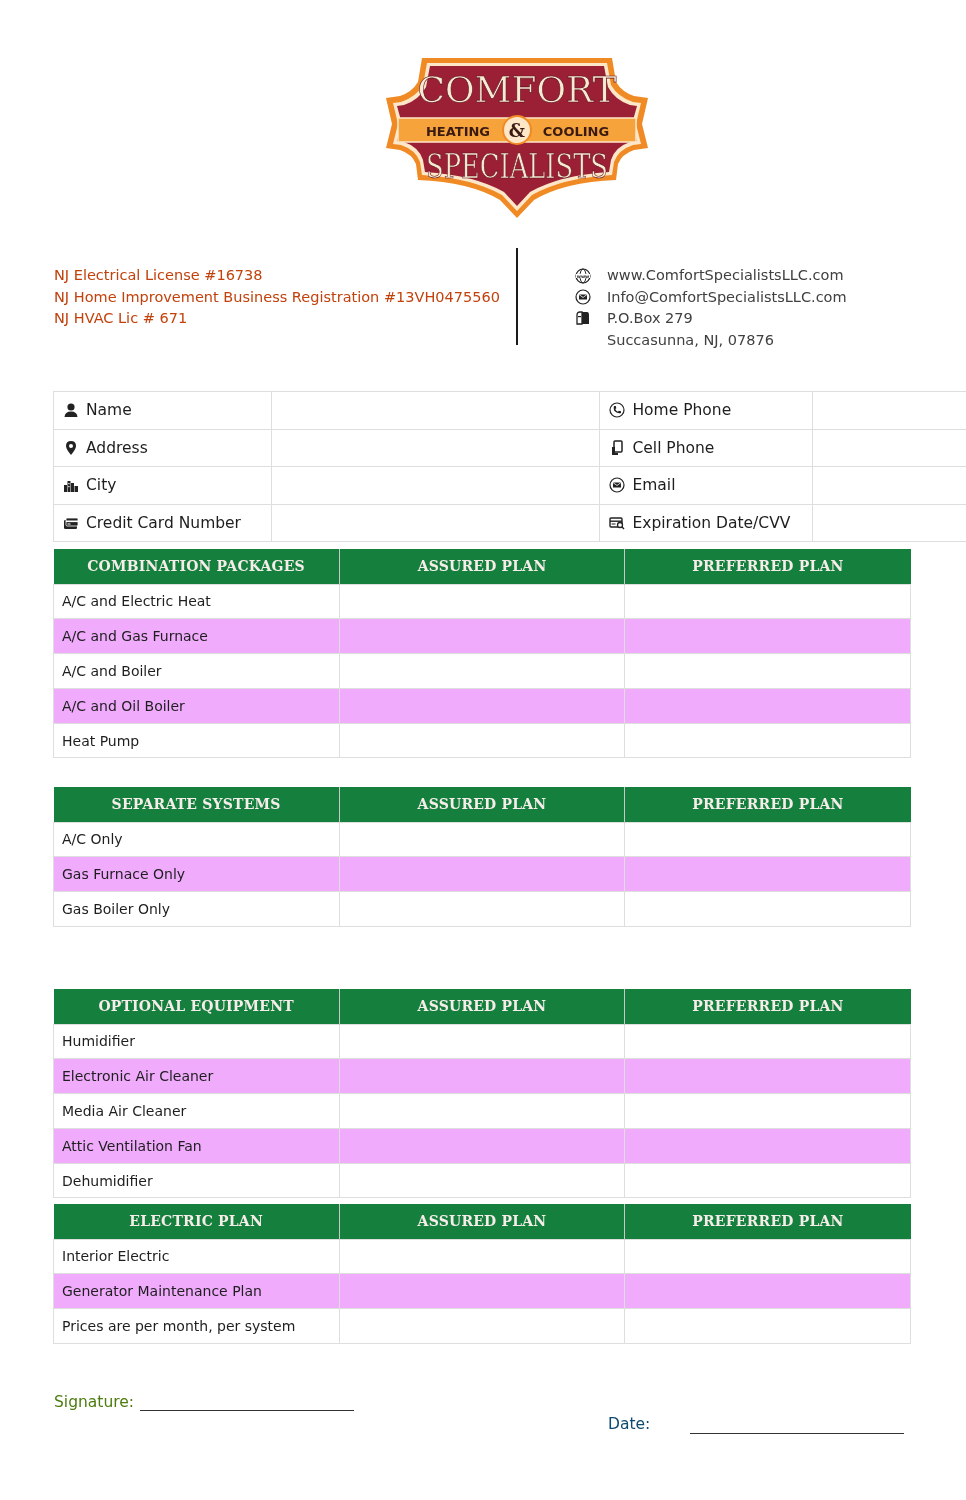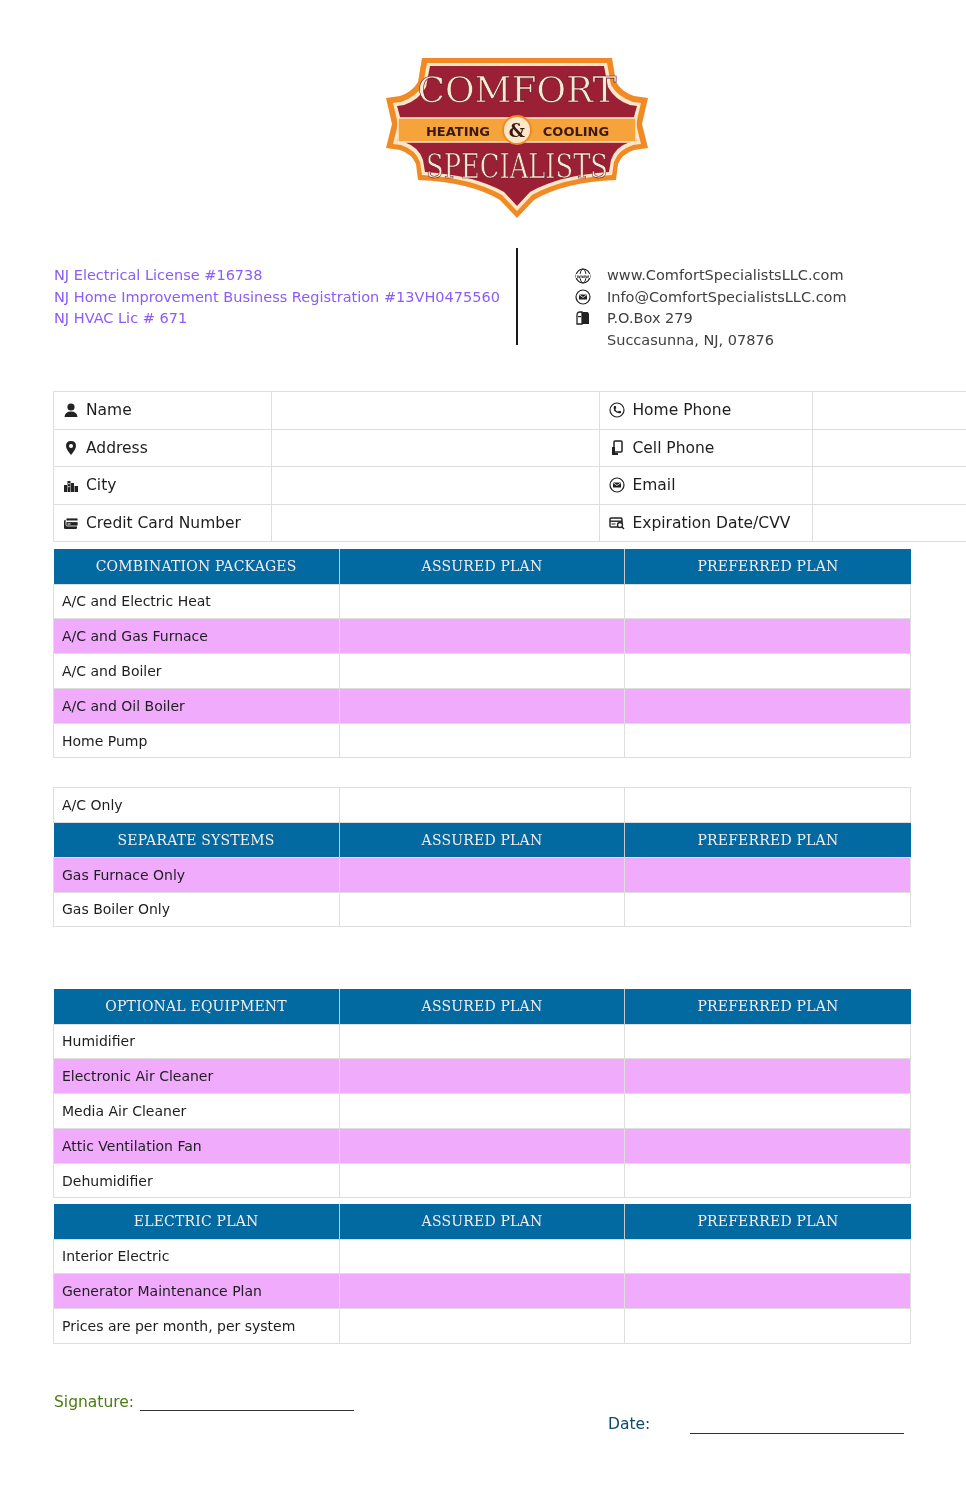--- a/index.html
+++ b/index.html
@@ -4,42 +4,42 @@
 <style>
   * { box-sizing: border-box; margin: 0; padding: 0; }
   html, body { width: 966px; height: 1500px; background: #ffffff; }
   body { position: relative; font-family: "DejaVu Sans", sans-serif; color: #1f1f1f; overflow: hidden; }
 
   
   .logo { position: absolute; left: 384px; top: 52px; width: 266px; height: 170px; }
   .logo svg { width: 100%; height: 100%; display: block; }
 
   
-  .info-left { position: absolute; left: 54px; top: 265px; font-size: 14.5px; line-height: 21.5px; color: #8b5cf6; }
+  .info-left { position: absolute; left: 54px; top: 265px; font-size: 14.5px; line-height: 21.5px; color: #c2410c; }
   .info-divider { position: absolute; left: 516px; top: 248px; width: 2px; height: 97px; background: #1a1a1a; }
   .info-right { position: absolute; left: 573px; top: 265px; font-size: 14.5px; line-height: 21.5px; color: #404040; }
   .info-right .line { display: flex; align-items: center; height: 21.5px; }
   .info-right .ic { width: 20px; height: 16px; margin-right: 14px; display: inline-flex; align-items: center; justify-content: center; }
   .info-right .ic svg { width: 16px; height: 16px; }
   .info-right .noicon { padding-left: 34px; }
 
   
   .cust { position: absolute; left: 53px; top: 391px; width: 924px; border-collapse: collapse; border-radius: 10px; }
   .cust td { border: 1.5px solid #dedede; height: 37.5px; font-size: 15.5px; color: #1e1e1e; padding: 0 8px; vertical-align: middle; }
   .cust .lbl { width: 203px; }
   .cust .val { width: 305px; }
   .cust .lbl2 { width: 198px; }
   .cust .val2 { width: 152px; }
   .cust .lab { display: flex; align-items: center; }
   .cust .lab .ic { width: 18px; height: 18px; margin-right: 6px; display: inline-flex; align-items: center; justify-content: center; }
   .cust .lab .ic svg { width: 16px; height: 16px; }
 
   
   .ptable { position: absolute; left: 53px; width: 858px; border-collapse: collapse; }
-  .ptable th { background: #0369a1; color: #f6ecea; font-family: "DejaVu Serif", serif; font-weight: normal; font-size: 14px; letter-spacing: 0.2px; height: 35px; border: 1.5px solid #c9c9c9; border-top: none; border-bottom: none; text-align: center; }
+  .ptable th { background: #15803d; color: #f6ecea; font-family: "DejaVu Serif", serif; font-weight: bold; font-size: 14px; letter-spacing: 0.2px; height: 35px; border: 1.5px solid #c9c9c9; border-top: none; border-bottom: none; text-align: center; }
   .ptable th:first-child { border-left: none; }
   .ptable th:last-child { border-right: none; }
   .ptable td { border: 1.5px solid #dedede; height: 34.8px; font-size: 14px; color: #1e1e1e; padding: 0 8px; }
   .ptable tr.alt td { background: #f0abfc; }
   .ptable col.c1 { width: 286px; }
   .ptable col.c2 { width: 286px; }
   .ptable col.c3 { width: 286px; }
 
   #t1 { top: 549px; }
   #t2 { top: 787px; }
@@ -266,43 +266,43 @@
     <td>A/C and Boiler</td>
     <td></td>
     <td></td>
   </tr>
   <tr class="alt">
     <td>A/C and Oil Boiler</td>
     <td></td>
     <td></td>
   </tr>
   <tr>
-    <td>Home Pump</td>
+    <td>Heat Pump</td>
     <td></td>
     <td></td>
   </tr>
 </tbody>
   </table>
 
 <table class="ptable" id="t2">
   <colgroup>
       <col class="c1">
       <col class="c2">
       <col class="c3">
     </colgroup>
   <tbody>
       <tr>
-    <td>A/C Only</td>
-    <td></td>
-    <td></td>
-  </tr>
-  <tr>
     <th>SEPARATE SYSTEMS</th>
     <th>ASSURED PLAN</th>
     <th>PREFERRED PLAN</th>
+  </tr>
+  <tr>
+    <td>A/C Only</td>
+    <td></td>
+    <td></td>
   </tr>
   <tr class="alt">
     <td>Gas Furnace Only</td>
     <td></td>
     <td></td>
   </tr>
   <tr>
     <td>Gas Boiler Only</td>
     <td></td>
     <td></td>

